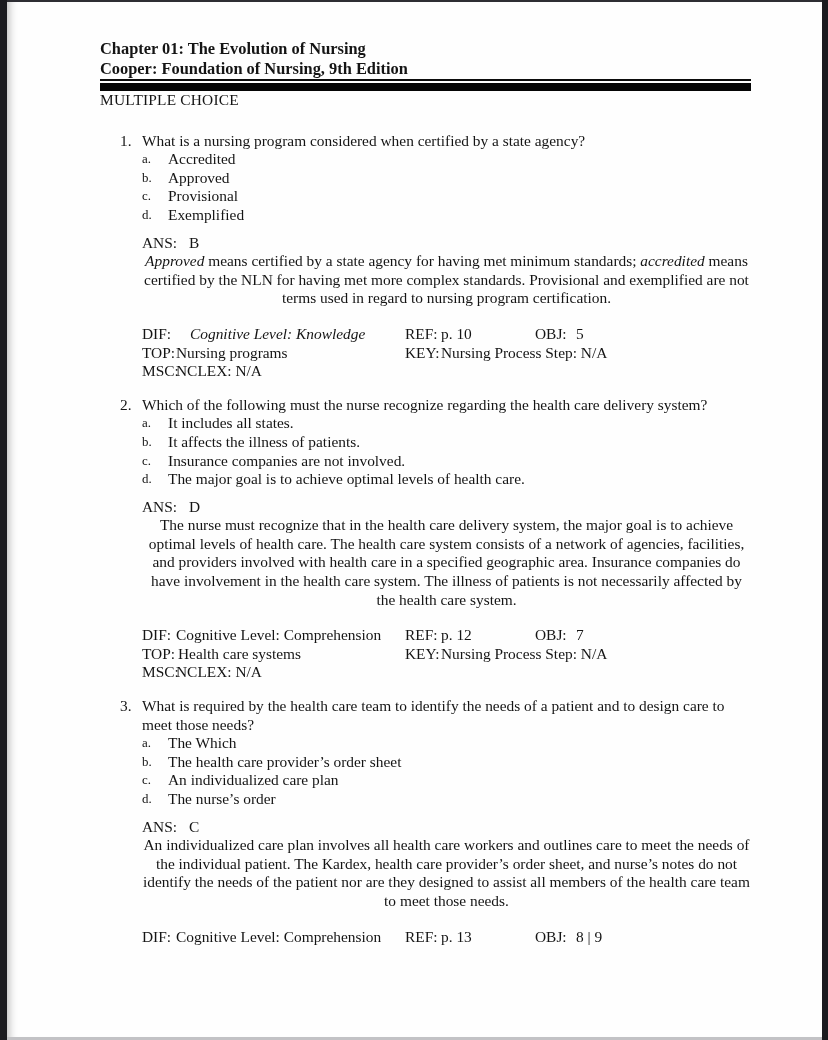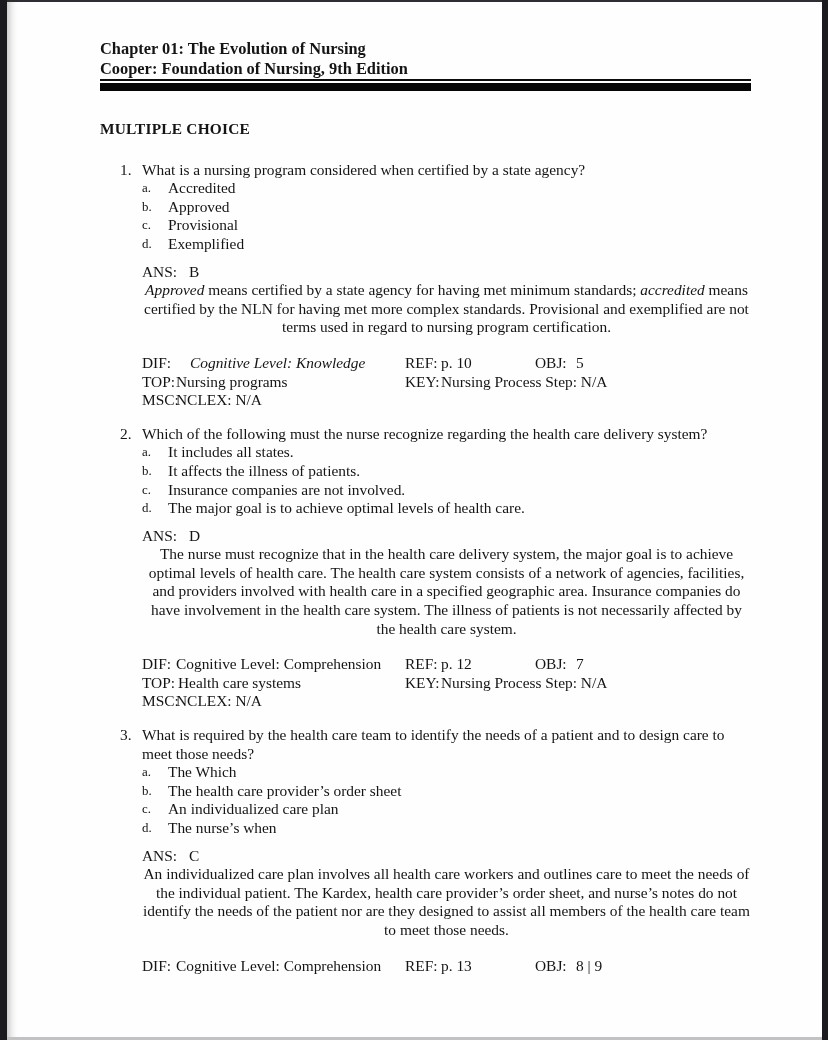--- a/index.html
+++ b/index.html
@@ -8,21 +8,21 @@
   .edge-left{position:absolute;left:0;top:0;width:7px;height:1040px;background:#1b1b1f;z-index:3;}
   .edge-right{position:absolute;right:0;top:0;width:6px;height:1040px;background:#1b1b1f;z-index:3;}
   .edge-top{position:absolute;left:0;top:0;width:828px;height:2px;background:#2e2e33;z-index:2;}
   .edge-bottom{position:absolute;left:7px;right:6px;bottom:0;height:3px;background:#c2c2c5;z-index:2;}
   #page{position:absolute;left:7px;top:2px;right:6px;bottom:3px;background:#fefefe;
         box-shadow:inset 10px 0 9px -8px rgba(0,0,0,0.28);}
   #content{padding:37px 71px 0 93px;font-size:15.4px;line-height:18.6px;}
   .hline{font-weight:bold;font-size:16.4px;line-height:19.5px;white-space:nowrap;}
   .hline2wrap{border-bottom:2px solid #0c0c0c;padding-bottom:1px;}
   .thickbar{height:8px;background:#060606;margin-top:2px;}
-  .section-heading{font-weight:bold;margin-top:29px;letter-spacing:0.2px;}
+  .section-heading{font-weight:normal;letter-spacing:0.2px;}
   .question{margin-top:15px;}
   .question.first{margin-top:22px;}
   .qrow{display:flex;}
   .qnum{margin-left:20px;width:22px;flex:none;}
   .qstem{width:609px;}
   .opt{display:flex;margin-left:42px;}
   .oletter{width:26px;flex:none;font-size:12.9px;line-height:18.6px;}
   .otext{flex:1;}
   .ansblock{margin-left:42px;margin-top:9px;width:609px;}
   .ansline .ansval{margin-left:12px;}
@@ -159,21 +159,21 @@
             <div class="opt">
               <span class="oletter">b.</span>
               <span class="otext">The health care provider’s order sheet</span>
             </div>
             <div class="opt">
               <span class="oletter">c.</span>
               <span class="otext">An individualized care plan</span>
             </div>
             <div class="opt">
               <span class="oletter">d.</span>
-              <span class="otext">The nurse’s when</span>
+              <span class="otext">The nurse’s order</span>
             </div>
             <div class="ansblock">
               <div class="ansline"><span class="anslab">ANS:</span><span class="ansval">C</span></div>
               <div class="rationale"><span>An individualized care plan involves all health care workers and outlines care to meet the needs of the individual patient. The Kardex, health care provider’s order sheet, and nurse’s notes do not identify the needs of the patient nor are they designed to assist all members of the health care team to meet those needs.</span></div>
             </div>
             <div class="meta">
               <div class="mrow">
                 <span class="mcell" style="left: 0px;">DIF:</span>
                 <span class="mcell" style="left: 34px;">Cognitive Level: Comprehension</span>
                 <span class="mcell" style="left: 263px;">REF:</span>

